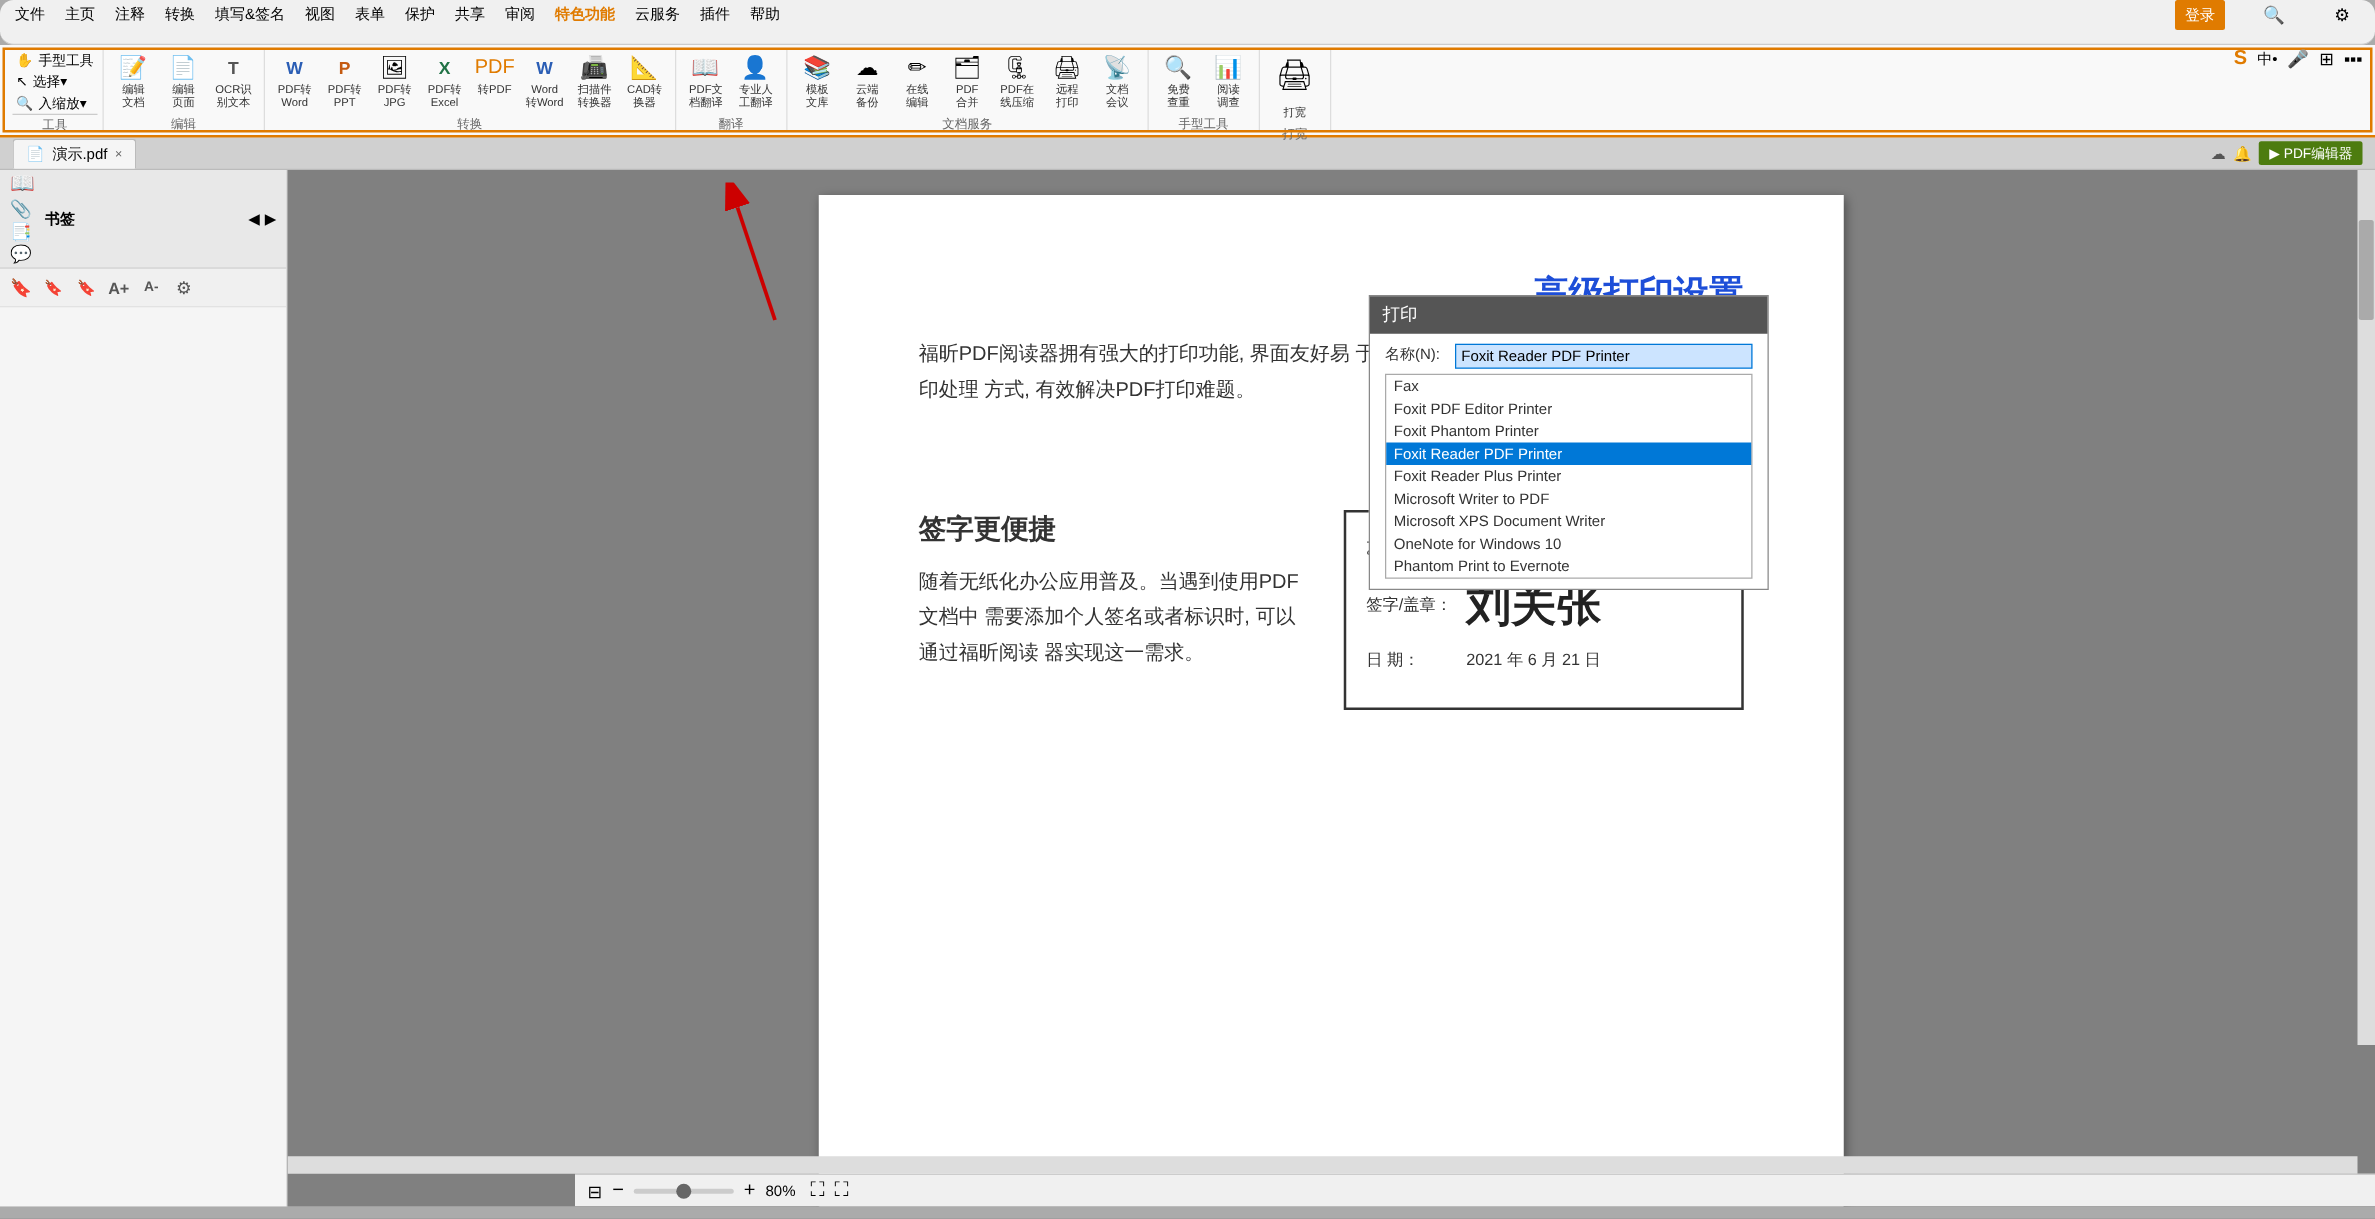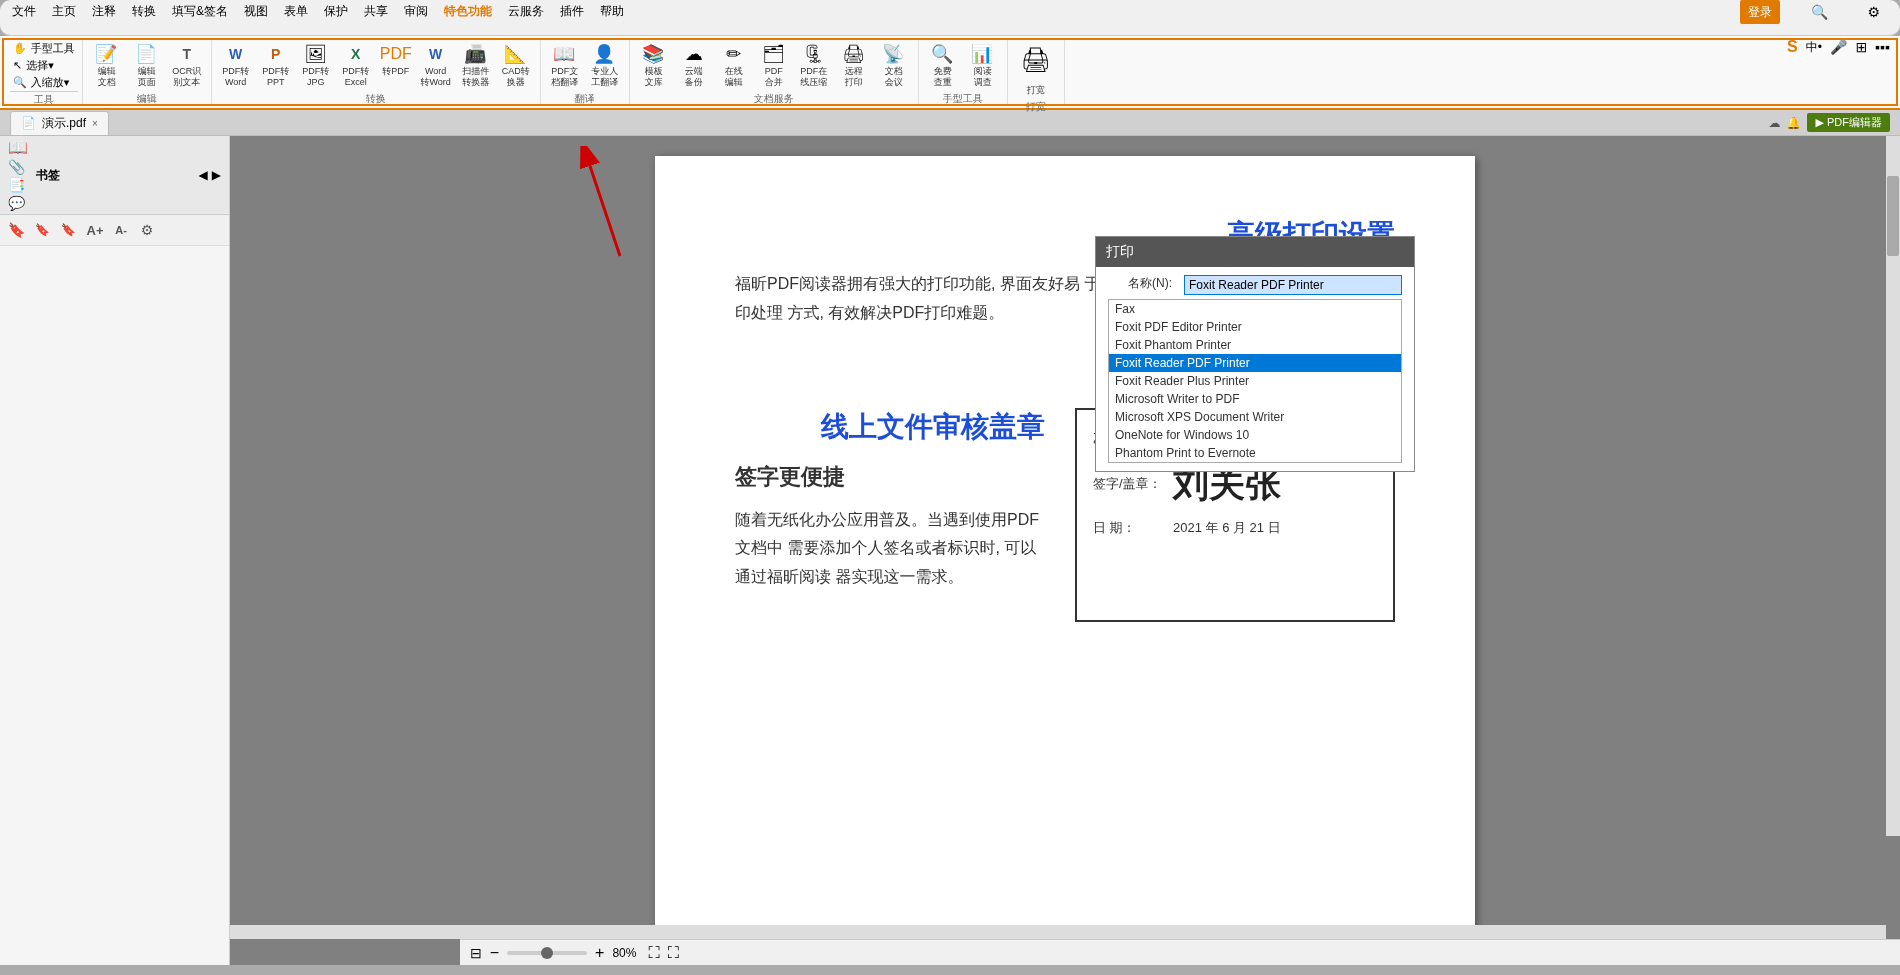--- a/index.html
+++ b/index.html
@@ -279,21 +279,20 @@
       padding: 6px 10px;
       font-size: 14px;
     }
     .print-dialog-body {
       padding: 8px 12px;
     }
     .print-dialog-row {
       display: flex;
       margin-bottom: 4px;
       font-size: 12px;
-      margin-left: 20px;
     }
     .print-dialog-label {
       width: 56px;
       color: #333;
       flex-shrink: 0;
     }
     .print-dialog-value {
       flex: 1;
     }
     .print-dialog-input {
@@ -648,21 +647,20 @@
                 <div class="print-list-item">OneNote for Windows 10</div>
                 <div class="print-list-item">Phantom Print to Evernote</div>
               </div>
             </div>
           </div>
         </div>
       </div>
 
       <div style="display:flex; gap:30px;">
         <div style="flex:1;">
-          <div class="section-title">线上文件审核盖章</div>
           <div class="section-subtitle">签字更便捷</div>
           <div class="section-body">随着无纸化办公应用普及。当遇到使用PDF文档中
 需要添加个人签名或者标识时, 可以通过福昕阅读
 器实现这一需求。</div>
         </div>
 
         <div style="width:320px; border:2px solid #333; padding:20px 16px; background:white;">
           <div style="font-size:13px; color:#333; margin-bottom:12px;">乙 方:</div>
           <div style="display:flex; align-items:center; margin-bottom:10px;">
             <span style="font-size:13px; color:#333; width:80px;">签字/盖章：</span>

